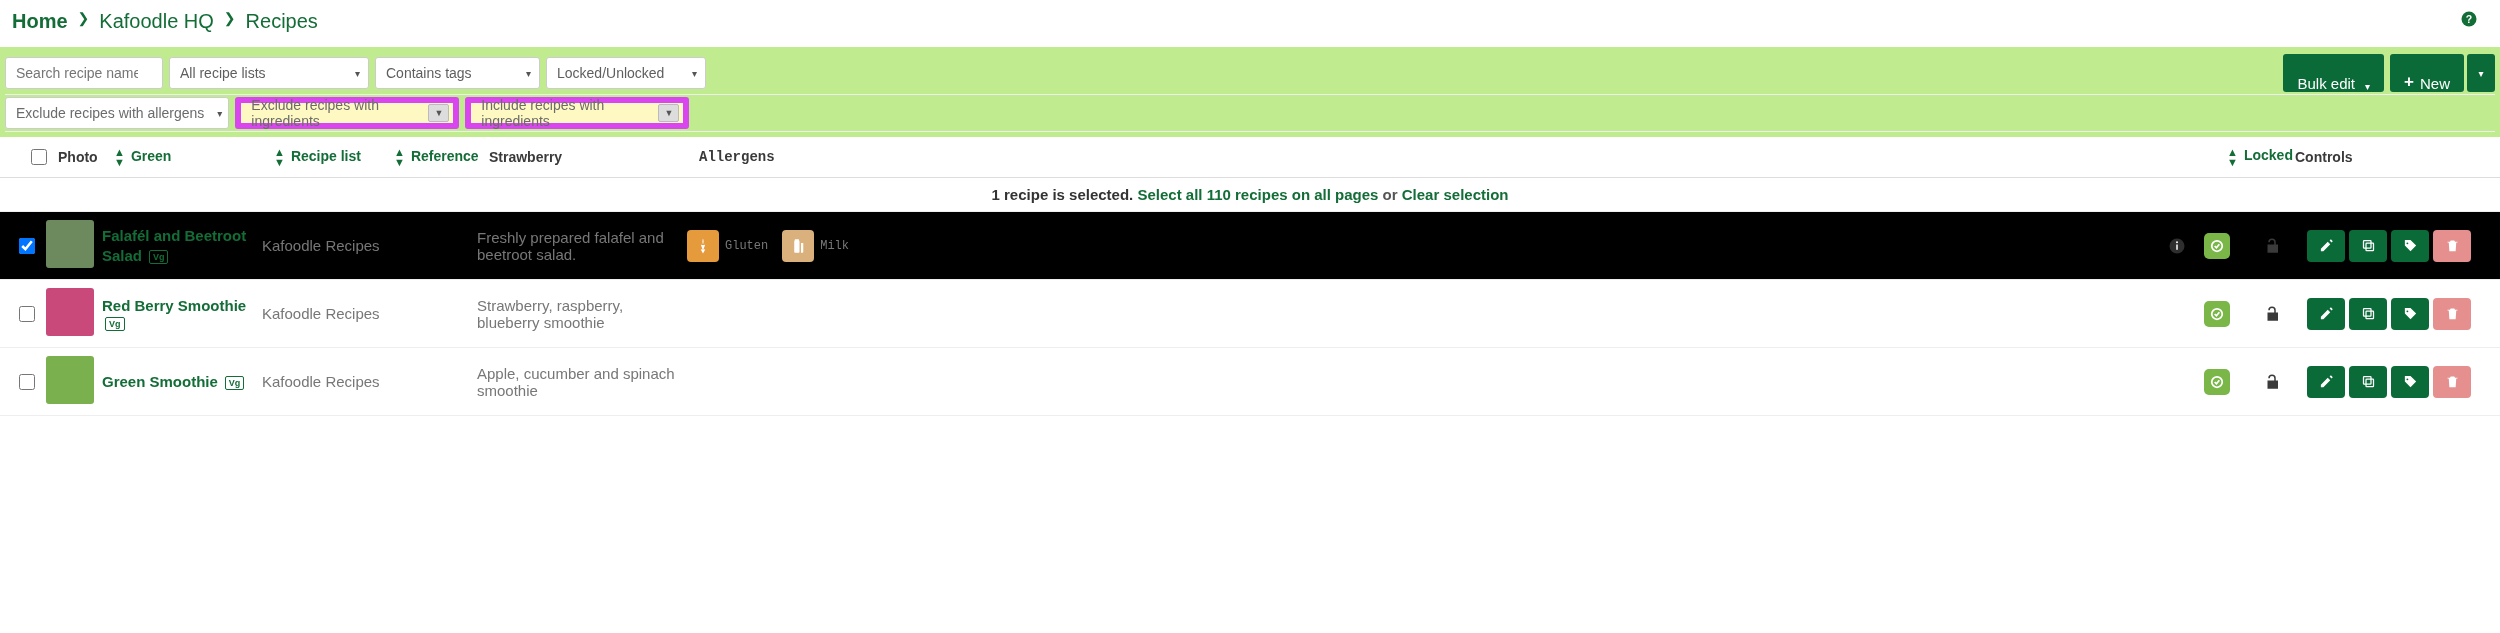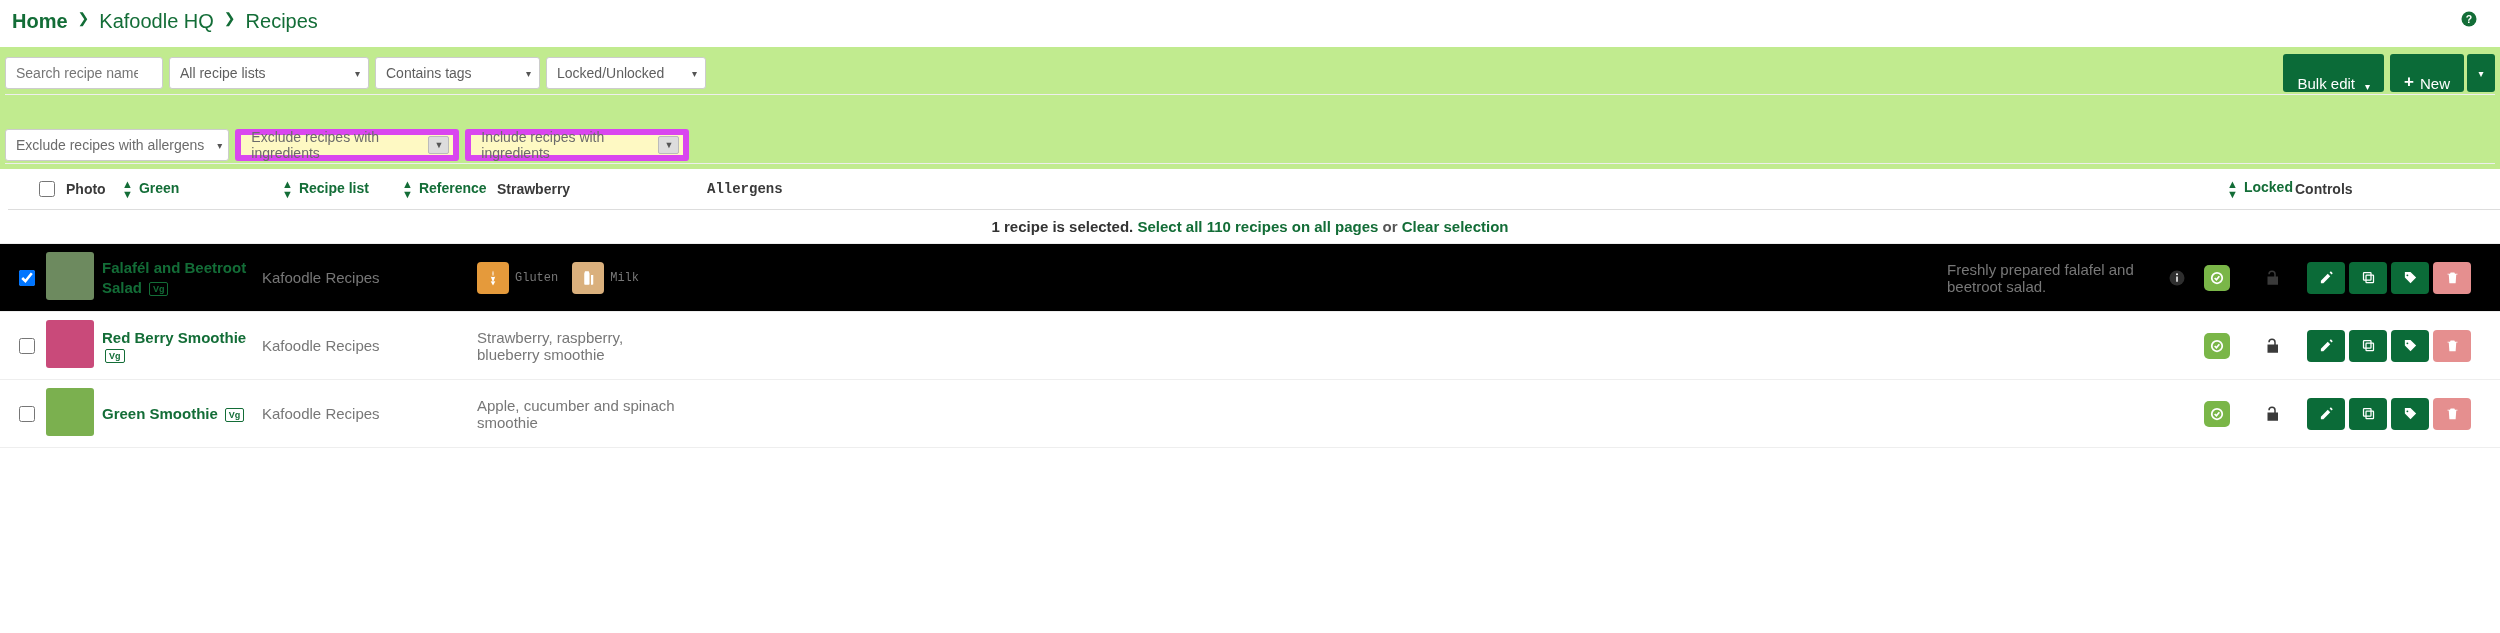--- a/index.html
+++ b/index.html
@@ -21,34 +21,34 @@
   .filterbar input[type=text], .filterbar .select {
     background:#fff; border:1px solid #ccc; border-radius:3px; height:32px;
     padding:0 24px 0 10px; font-size:14px; color:#5e5e5e; font-family:inherit;
   }
   .search-input { width:158px; }
   .select { display:flex; align-items:center; position:relative; min-width:160px; }
   .select .caret { position:absolute; right:8px; top:50%; transform:translateY(-50%); font-size:10px; color:#555; }
   .select.w-list   { width:200px; }
   .select.w-tags   { width:165px; }
   .select.w-locked { width:140px; }
-  .filter-pill { display:flex; align-items:center; background:#fff; border:1px solid #ccc; border-radius:3px; height:32px; padding:0 24px 0 10px; color:#6b6b6b; position:relative; min-width:200px;margin-top:32px; }
+  .filter-pill { display:flex; align-items:center; background:#fff; border:1px solid #ccc; border-radius:3px; height:32px; padding:0 24px 0 10px; color:#6b6b6b; position:relative; min-width:200px; }
   .filter-pill .caret { position:absolute; right:6px; top:50%; transform:translateY(-50%); font-size:10px; color:#555; }
   .filter-pill.box  { width:224px; background:#fef9c3; border:6px solid #d946ef; }
   .filter-pill.box .caret { right:4px; background:#ddd; border:1px solid #bbb; border-radius:2px; padding:3px 5px; font-size:9px; transform:translateY(-50%); }
 
   .btn { display:inline-flex; align-items:flex-end; justify-content:center; height:38px; padding:0 14px; border-radius:3px; font-size:15px; font-weight:500; cursor:pointer; color:#fff; border:none; gap:6px; }
   .btn.green { background:#0b6b38; }
   .btn .caret-sm { font-size:10px; margin-left:4px; }
   .btn-split { width:28px; padding:0; display:inline-flex; align-items:center; justify-content:center; }
 
   .btn-group { display:flex; gap:3px; }
 
   
-  .t-head { display:flex; align-items:center; padding:10px 20px; border-bottom:1px solid #ddd; font-weight:700; color:#3a3a3a;margin-left:8px; }
+  .t-head { display:flex; align-items:center; padding:10px 20px; border-bottom:1px solid #ddd; font-weight:700; color:#3a3a3a; }
   .t-head .col.link span { color:#136D37; }
   .col-check  { width:38px; display:flex; justify-content:center; }
   .col-photo  { width:56px; }
   .col-name   { width:160px; }
   .col-list   { width:120px; }
   .col-ref    { width:95px; }
   .col-desc   { width:210px; }
   .col-allerg { flex:1;font-family:Liberation Mono, monospace; }
   .col-info   { width:40px; display:flex; justify-content:center; }
   .col-status { width:40px; display:flex; justify-content:center; }
@@ -182,36 +182,36 @@
     <div class="col col-check">
           <input type="checkbox" checked="" style="">
         </div>
     <div class="col col-photo"><span class="photo" style="background:#6d8a5f"></span></div>
     <div class="col col-name">
       <span class="name">Falafél and Beetroot Salad</span>
       <span class="diet-icon">Vg</span>
     </div>
     <div class="col col-list"><span class="muted">Kafoodle Recipes</span></div>
     <div class="col col-ref"></div>
+    <div class="col col-desc"><span class="muted">Freshly prepared falafel and beetroot salad.</span></div>
     <div class="col col-allerg"><span class="allergen">
        <span class="ico gluten">
               <svg width="18" height="18" viewBox="0 0 24 24" fill="#fff">
                 <path d="M12 2c1 3 1 5 0 8-1-3-1-5 0-8zm-3 8c2 1 4 1 6 0-1 3-2 5-3 8-1-3-2-5-3-8zm0 6c2 1 4 1 6 0-1 3-2 4-3 6-1-2-2-3-3-6z"></path>
               </svg>
             </span>
        <span class="lbl">Gluten</span>
      </span><span class="allergen">
        <span class="ico milk">
               <svg width="18" height="18" viewBox="0 0 24 24" fill="#fff">
                 <path d="M8 3h5l1 3v14a1 1 0 0 1-1 1H8a1 1 0 0 1-1-1V6zm8 5h3v12a1 1 0 0 1-1 1h-2z"></path>
               </svg>
             </span>
        <span class="lbl">Milk</span>
      </span></div>
-    <div class="col col-desc"><span class="muted">Freshly prepared falafel and beetroot salad.</span></div>
     <div class="col col-info">
           <span>
             <svg width="18" height="18" viewBox="0 0 24 24" fill="#2e2e2e">
               <circle cx="12" cy="12" r="10"></circle>
               <rect x="11" y="10" width="2" height="7" fill="#fff"></rect>
               <circle cx="12" cy="7" r="1.3" fill="#fff"></circle>
             </svg>
           </span>
         </div>
     <div class="col col-status">

